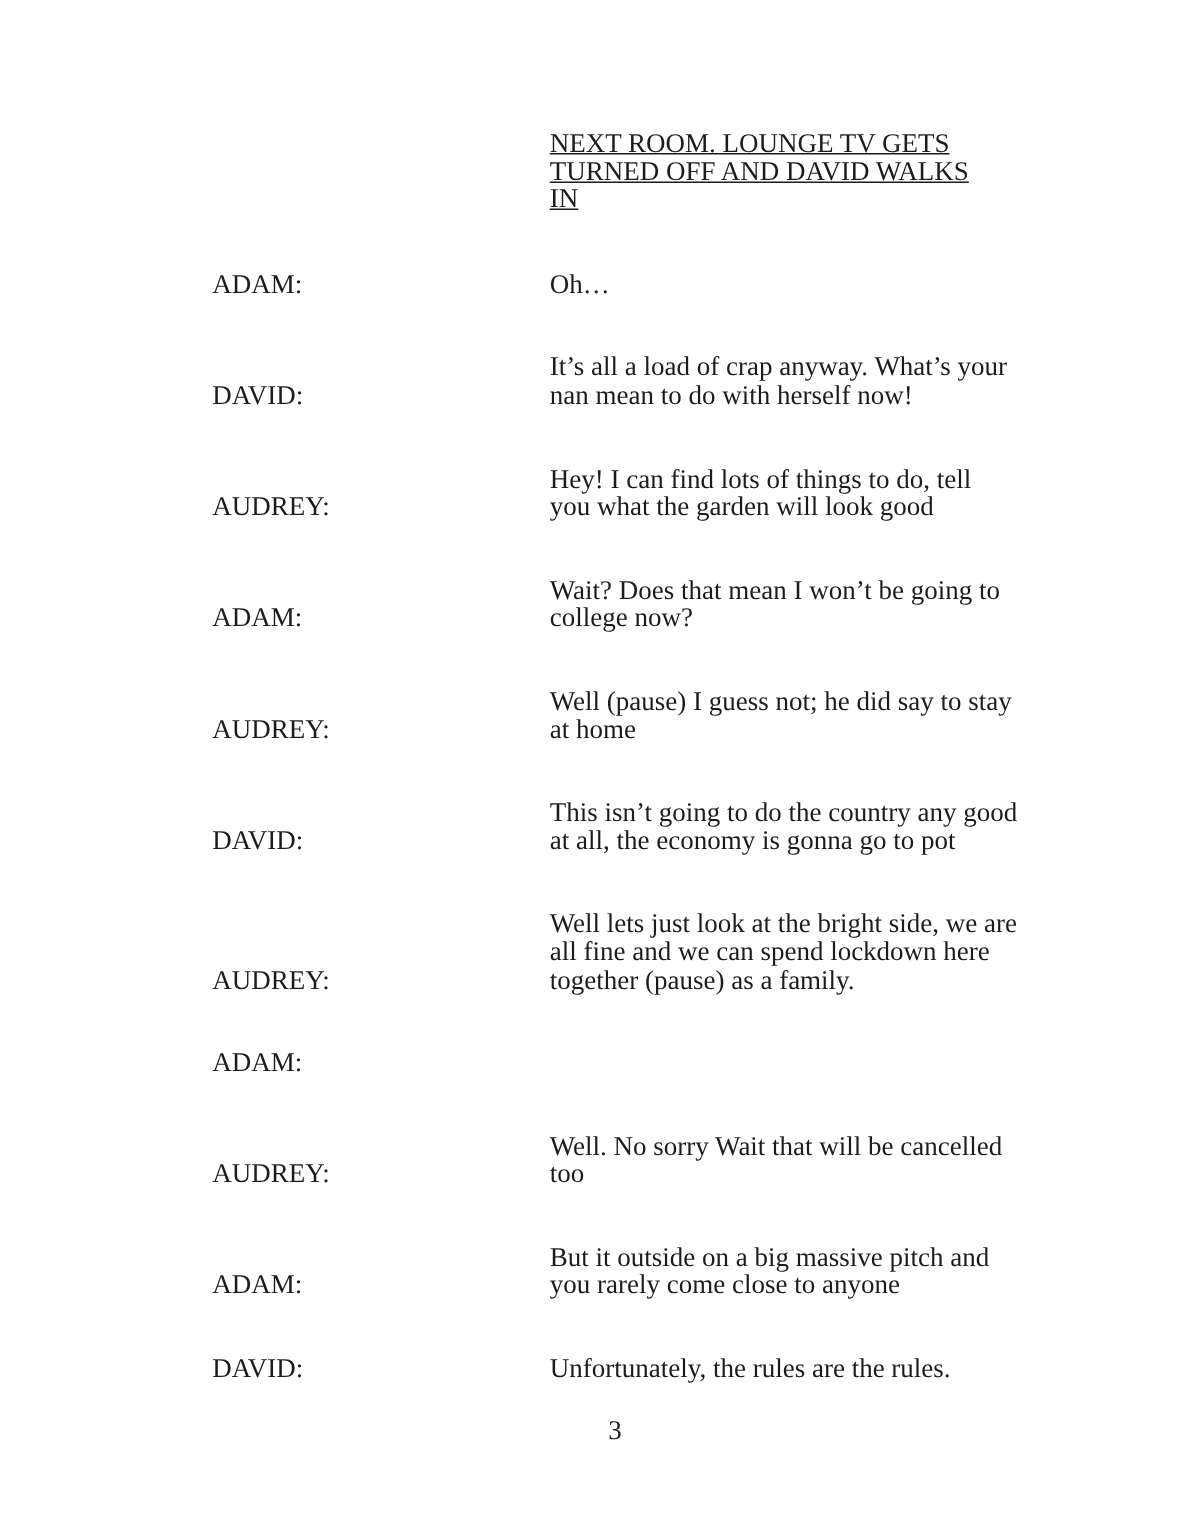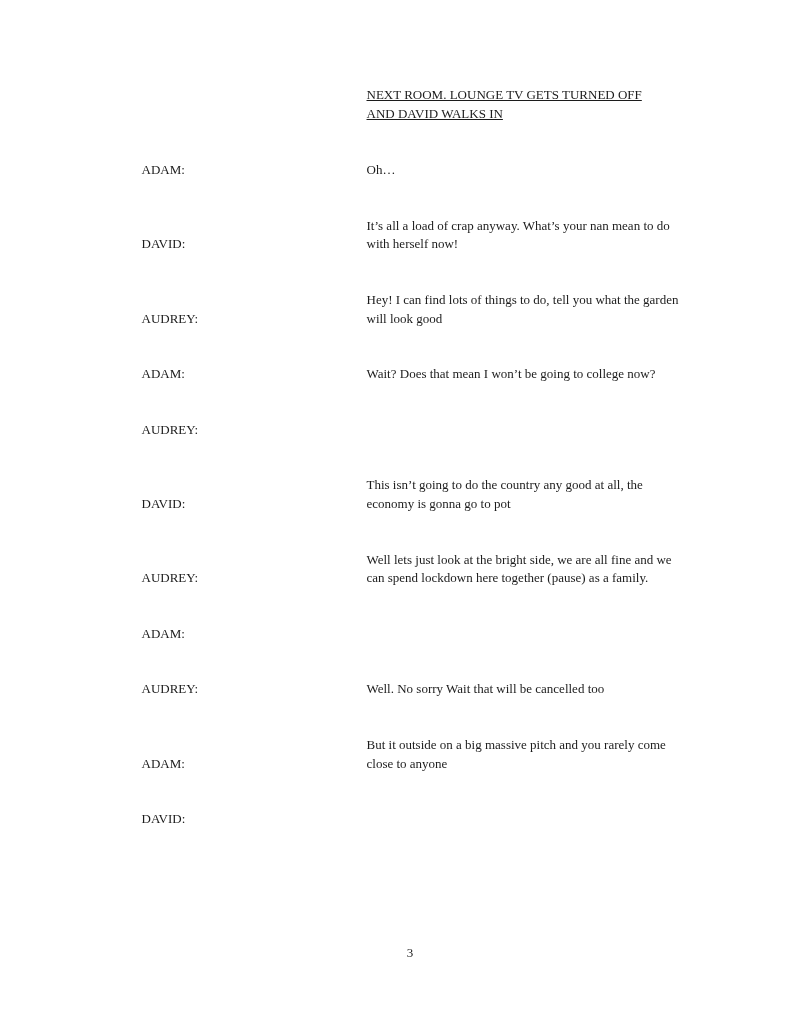--- a/index.html
+++ b/index.html
@@ -4,21 +4,21 @@
 <style>
   * { margin: 0; padding: 0; box-sizing: border-box; }
   html, body { background: #ffffff; }
   .page {
     position: relative;
     width: 762px;
     height: 1023px;
     margin: 0 auto;
     background: #ffffff;
     font-family: "Liberation Serif", serif;
-    font-size: 13px;
+    font-size: 18px;
     line-height: 18.6px;
     color: #1c1c1c;
     overflow: hidden;
   }
   .content {
     position: absolute;
     top: 86px;
     left: 127px;
     width: 545px;
   }
@@ -70,20 +70,21 @@
     <div class="line">Hey! I can find lots of things to do, tell you what the garden will look good</div>
   </div>
 
   <div class="dialogue-row">
     <div class="speaker">ADAM:</div>
     <div class="line">Wait? Does that mean I won’t be going to college now?</div>
   </div>
 
   <div class="dialogue-row">
     <div class="speaker">AUDREY:</div>
+    <div class="line">Well (pause) I guess not; he did say to stay at home</div>
   </div>
 
   <div class="dialogue-row">
     <div class="speaker">DAVID:</div>
     <div class="line">This isn’t going to do the country any good at all, the economy is gonna go to pot</div>
   </div>
 
   <div class="dialogue-row">
     <div class="speaker">AUDREY:</div>
     <div class="line">Well lets just look at the bright side, we are all fine and we can spend lockdown here together (pause) as a family.</div>
@@ -98,17 +99,18 @@
     <div class="line">Well. No sorry Wait that will be cancelled too</div>
   </div>
 
   <div class="dialogue-row">
     <div class="speaker">ADAM:</div>
     <div class="line">But it outside on a big massive pitch and you rarely come close to anyone</div>
   </div>
 
   <div class="dialogue-row">
     <div class="speaker">DAVID:</div>
+    <div class="line">Unfortunately, the rules are the rules.</div>
   </div>
 </div>
   </div>
   <div class="page-number">3</div>
 </div>
 
 </body></html>

